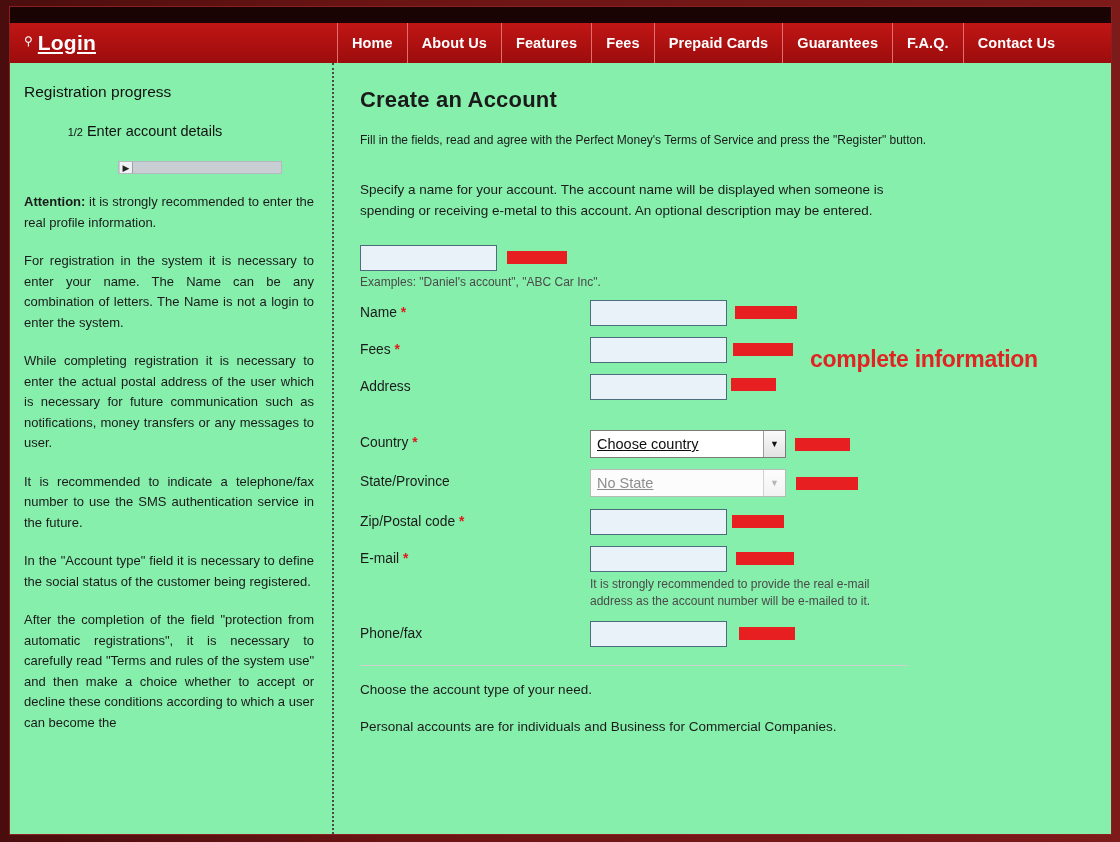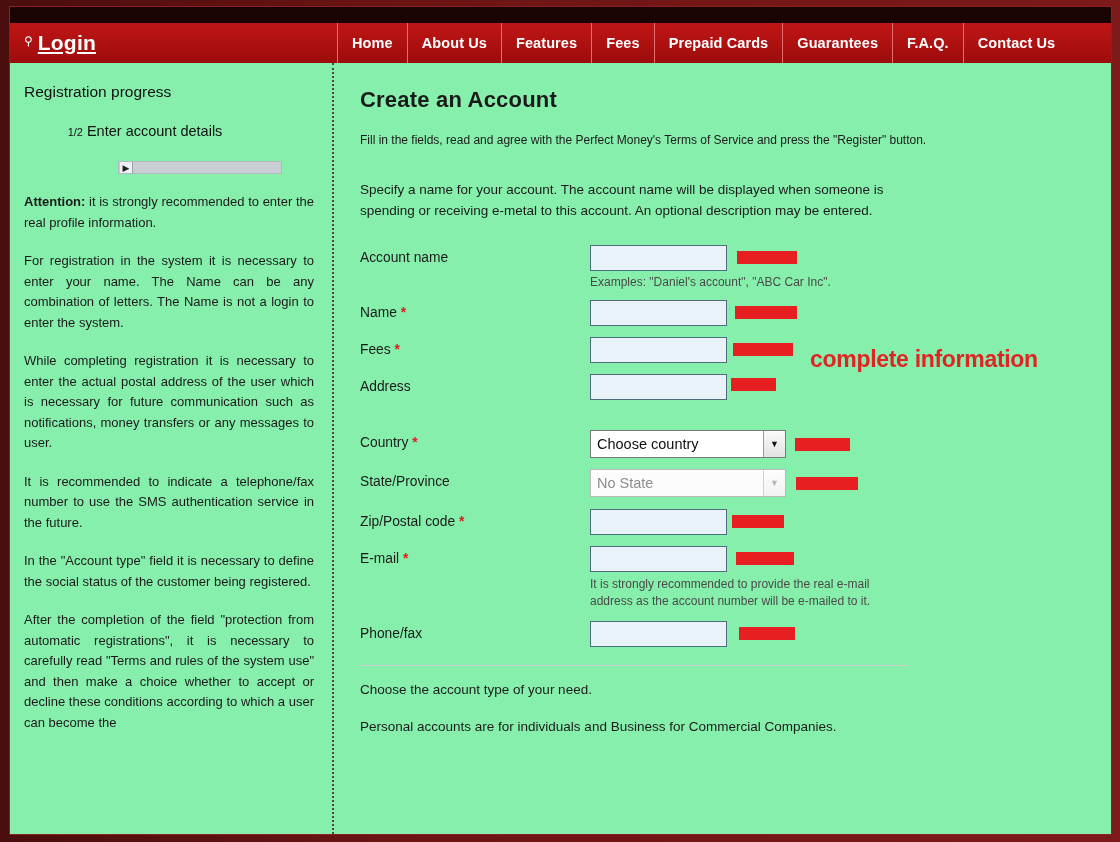--- a/index.html
+++ b/index.html
@@ -221,20 +221,21 @@
     background: #ffffff;
     display: flex;
     align-items: stretch;
   }
   .select-val {
     flex: 1 1 auto;
     display: flex; align-items: center;
     padding-left: 6px;
     font-size: 14.5px;
     color: #0d0d0d;
+    text-decoration: underline;
   }
   .select-arrow {
     width: 22px;
     flex: 0 0 22px;
     border-left: 1px solid #9c9c9c;
     background: linear-gradient(180deg,#fafafa 0%,#e2e2e2 100%);
     display: flex; align-items: center; justify-content: center;
     font-size: 9px;
     color: #111;
   }
@@ -326,21 +327,20 @@
       </div>
 
       <div id="main">
         <div id="main-title">Create an Account</div>
         <div id="main-intro">Fill in the fields, read and agree with the Perfect Money's Terms of Service and press the "Register" button.</div>
         <div id="main-desc">Specify a name for your account. The account name will be displayed when someone is spending or receiving e-metal to this account. An optional description may be entered.</div>
 
         <div id="annot-text">complete information</div>
 
         <div class="form-row">
-          <div class="form-label">Account name</div>
           <div class="field-col">
             <input class="txt-input" type="text" value="" placeholder="" style="">
             <div class="hint">Examples: "Daniel's account", "ABC Car Inc".</div>
             <div class="redbar" style="left:147px; top:6px; width:60px;"></div>
           </div>
         </div>
 
         <div class="form-row" style="margin-top:8px;">
           <div class="form-label"><span>Name</span> <span class="req">*</span></div>
           <div class="field-col">

